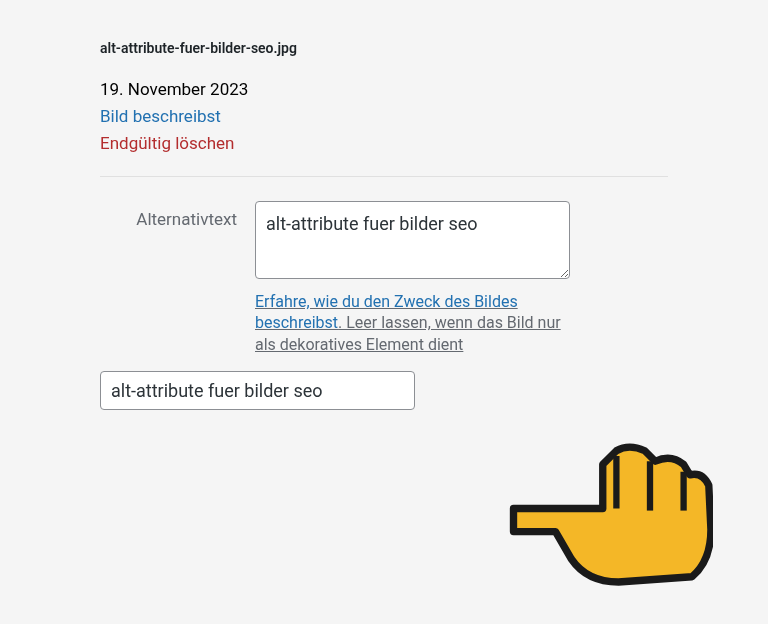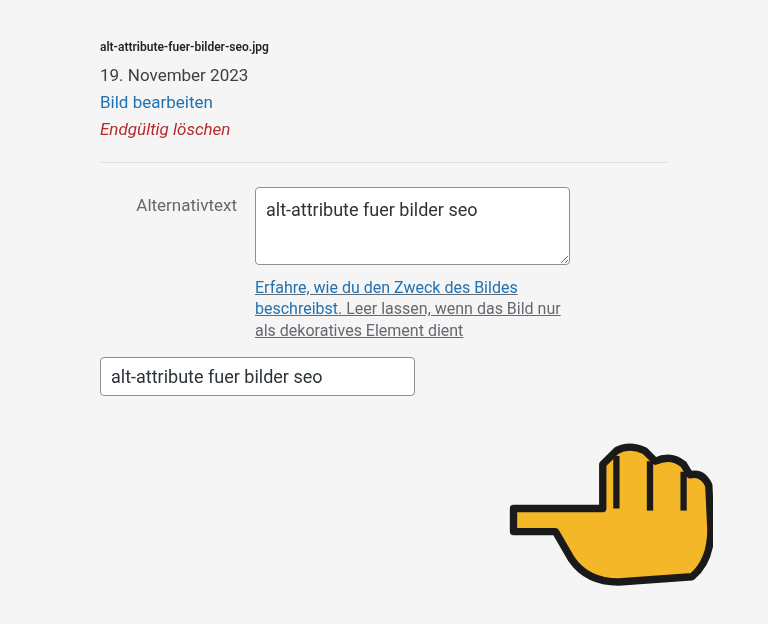--- a/index.html
+++ b/index.html
@@ -14,44 +14,43 @@
       width: 768px;
       height: 624px;
       padding: 40px 100px 40px 100px;
       color: #3c434a;
       position: relative;
       overflow: hidden;
     }
 
     .filename {
       font-weight: 600;
-      font-size: 12px;
+      font-size: 14px;
       color: #1d2327;
-      margin-bottom: 8px;
+      margin-bottom: 20px;
     }
 
     .meta-line {
       font-size: 17px;
-      color: #404040;
+      color: #000000;
       line-height: 1.6;
     }
 
     .edit-link {
       color: #2271b1;
       font-size: 17px;
       line-height: 1.6;
       cursor: pointer;
     }
 
     .delete-link {
       color: #b32d2e;
       font-size: 17px;
       line-height: 1.6;
       cursor: pointer;
-      font-style: italic;
     }
 
     .divider {
       border: none;
       border-top: 1px solid #e0e0e0;
       margin: 18px 0 24px 0;
     }
 
     .form-row {
       display: flex;
@@ -120,21 +119,21 @@
       height: auto;
       pointer-events: none;
     }
   </style>
 </head>
 <body>
 
 <div>
   <div class="filename">alt-attribute-fuer-bilder-seo.jpg</div>
   <div class="meta-line">19. November 2023</div>
-  <div class="edit-link">Bild bearbeiten</div>
+  <div class="edit-link">Bild beschreibst</div>
   <div class="delete-link">Endgültig löschen</div>
 </div>
 
 <hr class="divider">
 
 <div class="form-row">
   <div class="form-label">Alternativtext</div>
   <div class="form-field-wrap">
     <textarea class="form-field" style="">alt-attribute fuer bilder seo</textarea>
     <div class="help-text">

